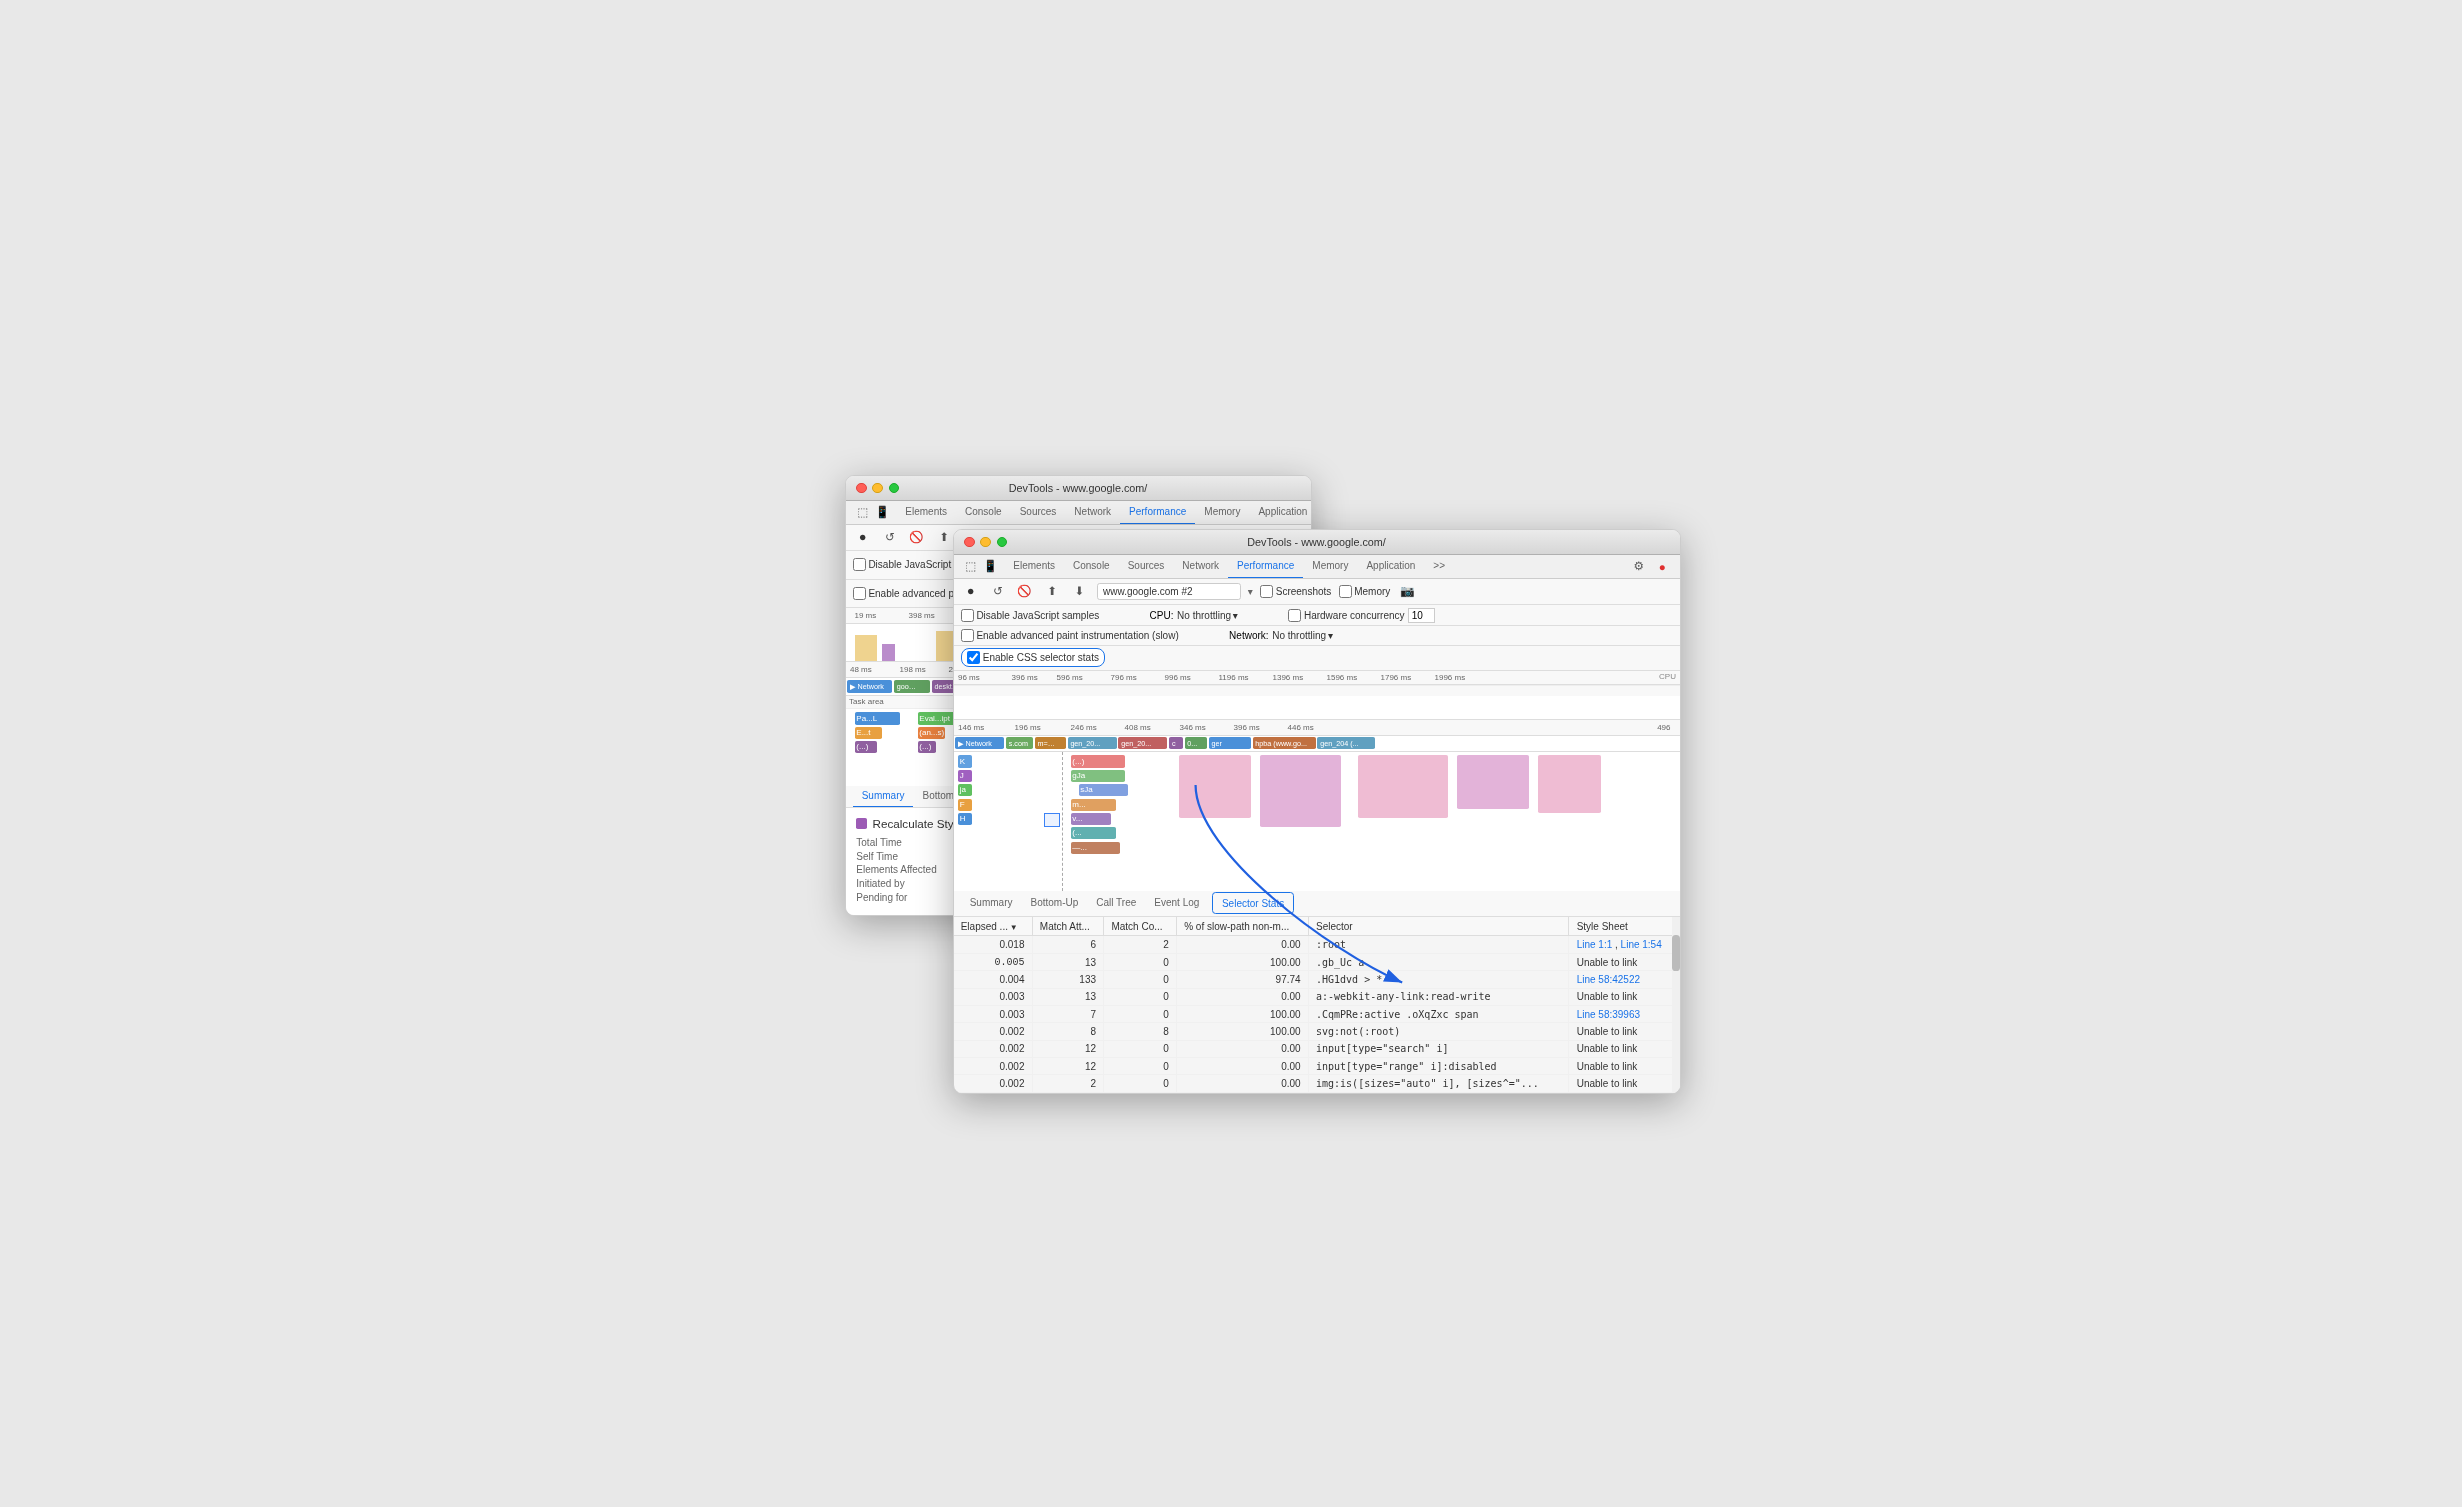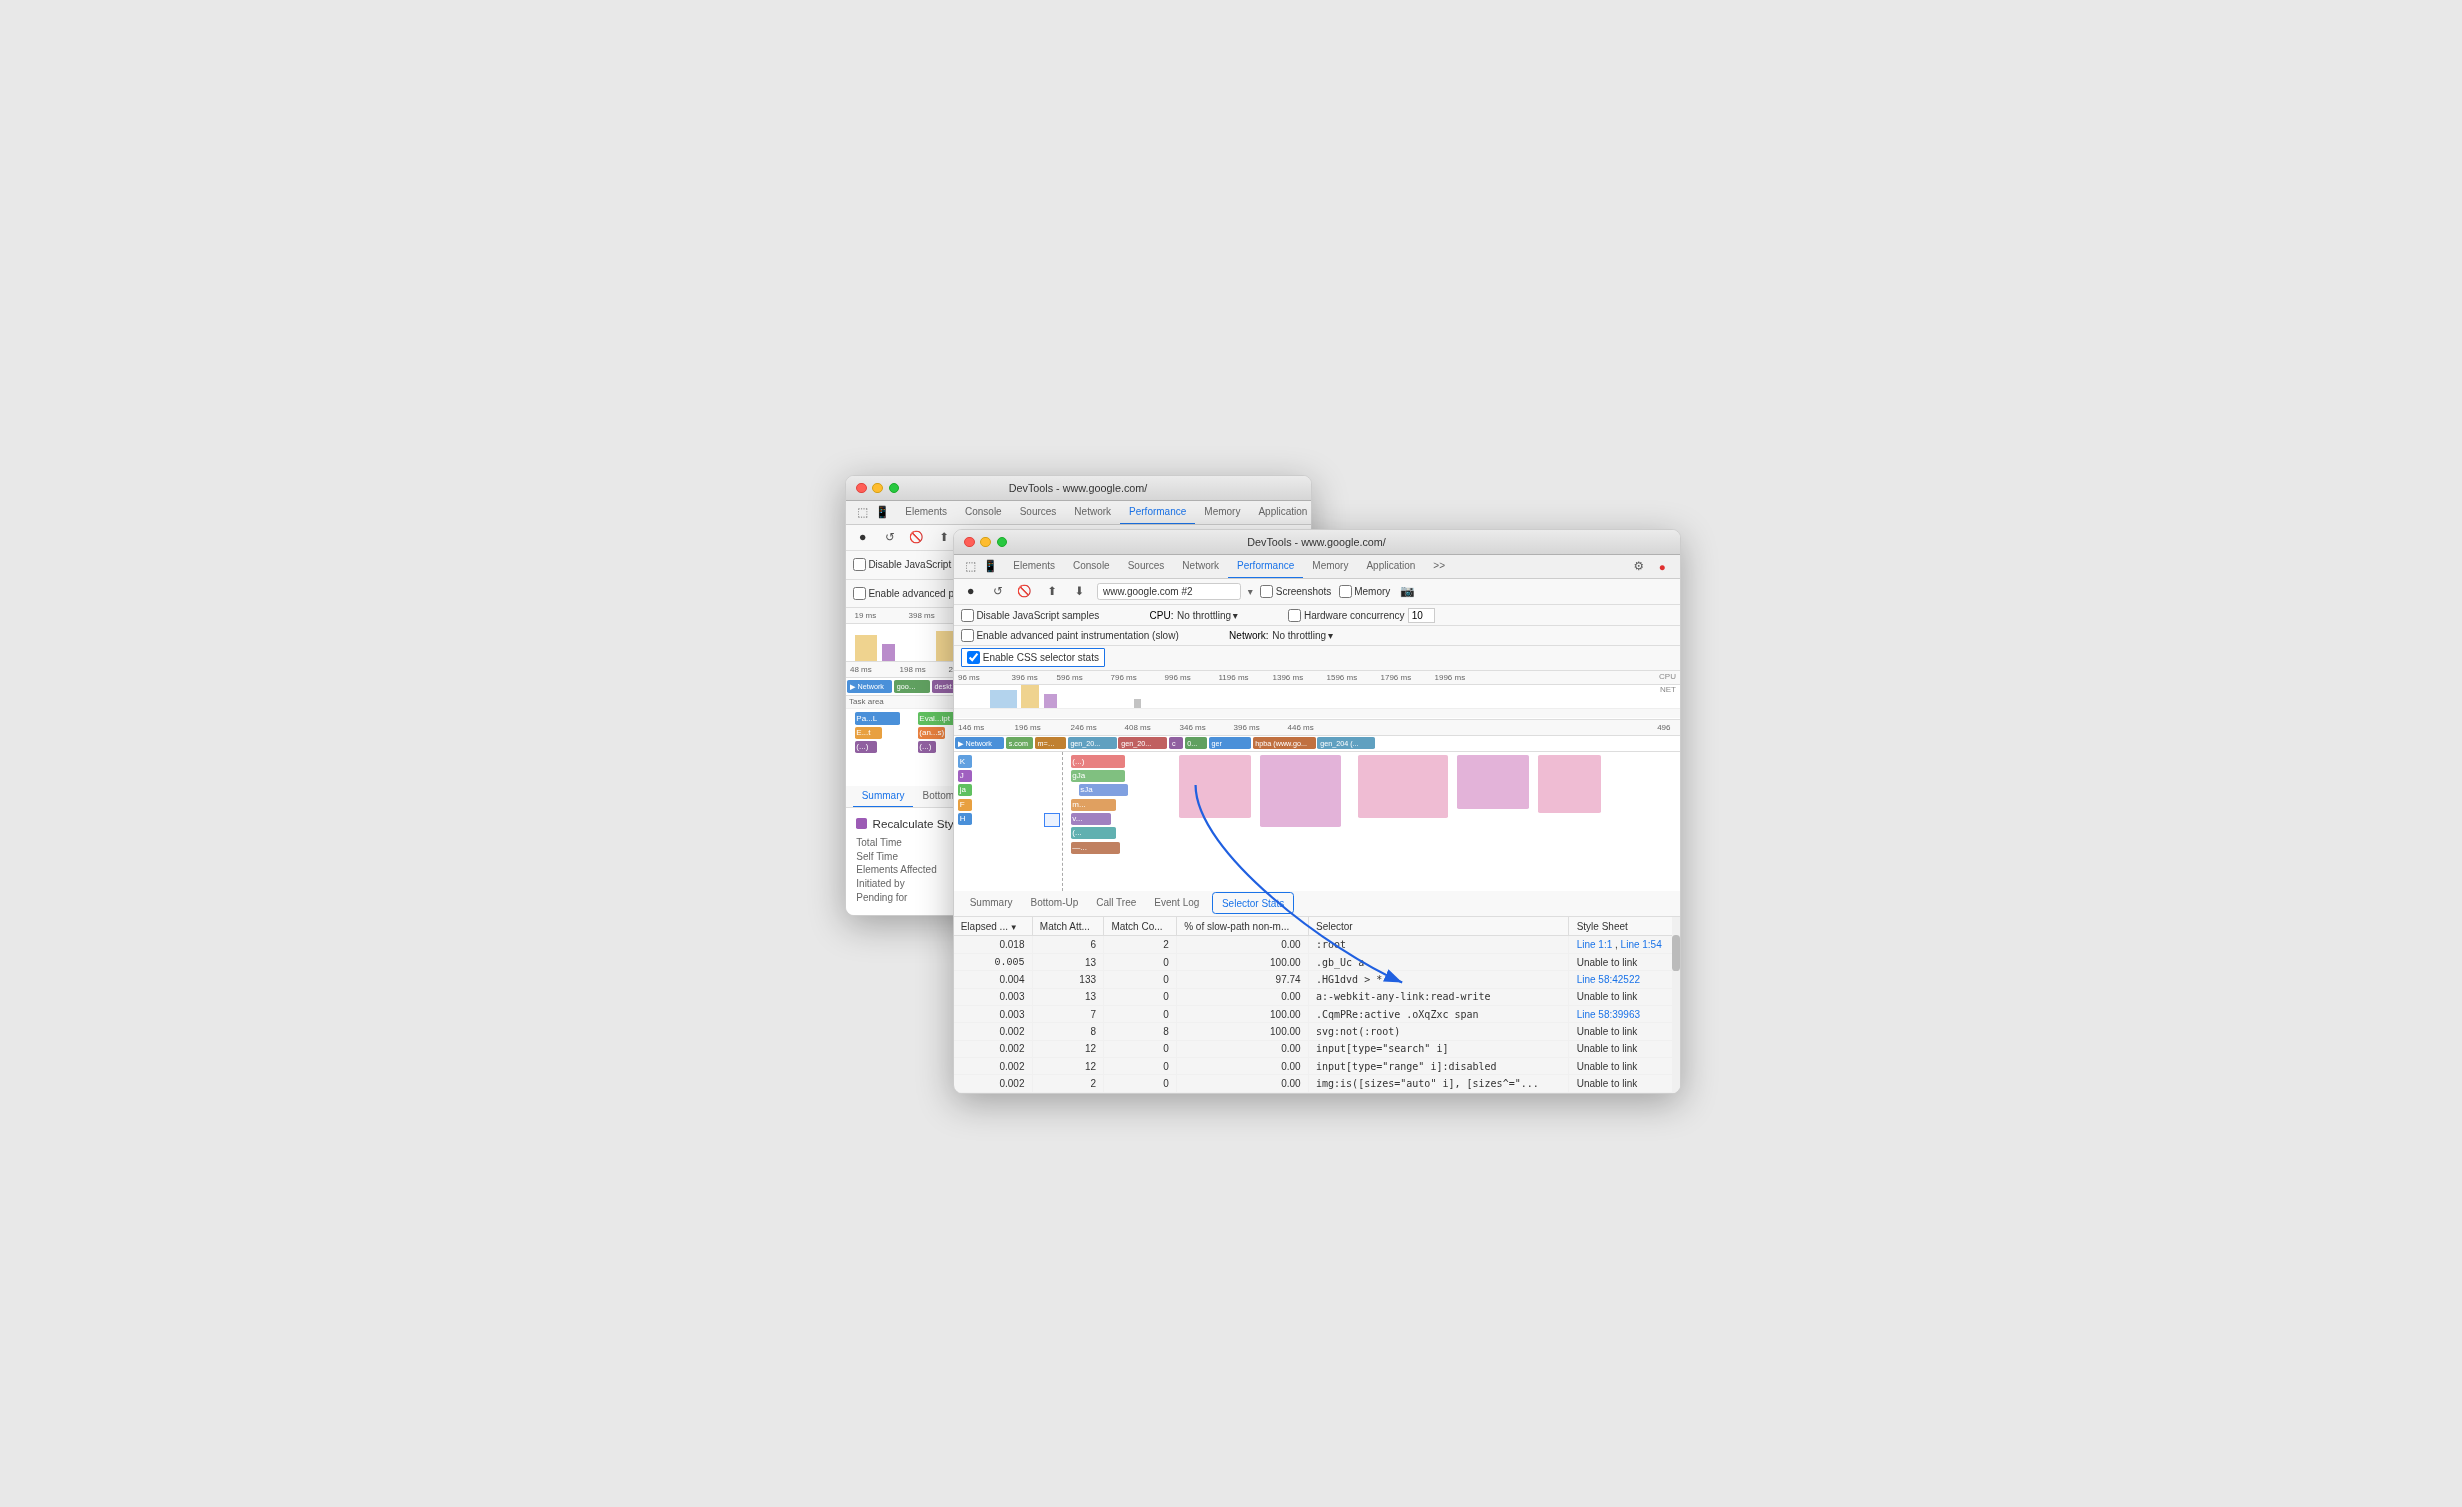--- a/index.html
+++ b/index.html
@@ -139,21 +139,21 @@
       cursor: pointer;
       color: #333;
       display: flex;
       align-items: center;
       gap: 1.8px;
     }
 
     
     .css-selector-highlight {
       border: 1.8px solid #1a73e8;
-      border-radius: 1px;
+      border-radius: 8px;
       padding: 1.8px 5.4px;
       display: flex;
       align-items: center;
       gap: 3.6px;
       background: white;
     }
 
     
     .bottom-tabs-bar {
       background: #f8f8f8;
@@ -628,27 +628,20 @@
         <span style="position:absolute;left:157px;">796 ms</span>
         <span style="position:absolute;left:211px;">996 ms</span>
         <span style="position:absolute;left:265px;">1196 ms</span>
         <span style="position:absolute;left:319px;">1396 ms</span>
         <span style="position:absolute;left:373px;">1596 ms</span>
         <span style="position:absolute;left:427px;">1796 ms</span>
         <span style="position:absolute;left:481px;">1996 ms</span>
         <span class="track-label">CPU</span>
       </div>
 
-      <div style="height:22.5px; background:white; position:relative; overflow:hidden;">
-        <div style="position:absolute;left:36px;bottom:0;width:27px;height:18px;background:#a0c8e8;opacity:0.8;"></div>
-        <div style="position:absolute;left:67px;bottom:0;width:18px;height:22.5px;background:#e8c060;opacity:0.7;"></div>
-        <div style="position:absolute;left:90px;bottom:0;width:13.5px;height:13.5px;background:#9c5bb5;opacity:0.6;"></div>
-        <div style="position:absolute;left:180px;bottom:0;width:7.2px;height:9px;background:#888;opacity:0.5;"></div>
-        <span class="track-label" style="top:0;">NET</span>
-      </div>
       <div style="height:10.8px; background:#f8f8f8; border-top:0.9px solid #eee;">
       </div>
     </div>
 
     <div class="ruler-bar" style="height:16px;">
       <span style="position:absolute;left:4.5px;">146 ms</span>
       <span style="position:absolute;left:61px;">196 ms</span>
       <span style="position:absolute;left:117px;">246 ms</span>
       <span style="position:absolute;left:171px;">408 ms</span>
       <span style="position:absolute;left:226px;">346 ms</span>

